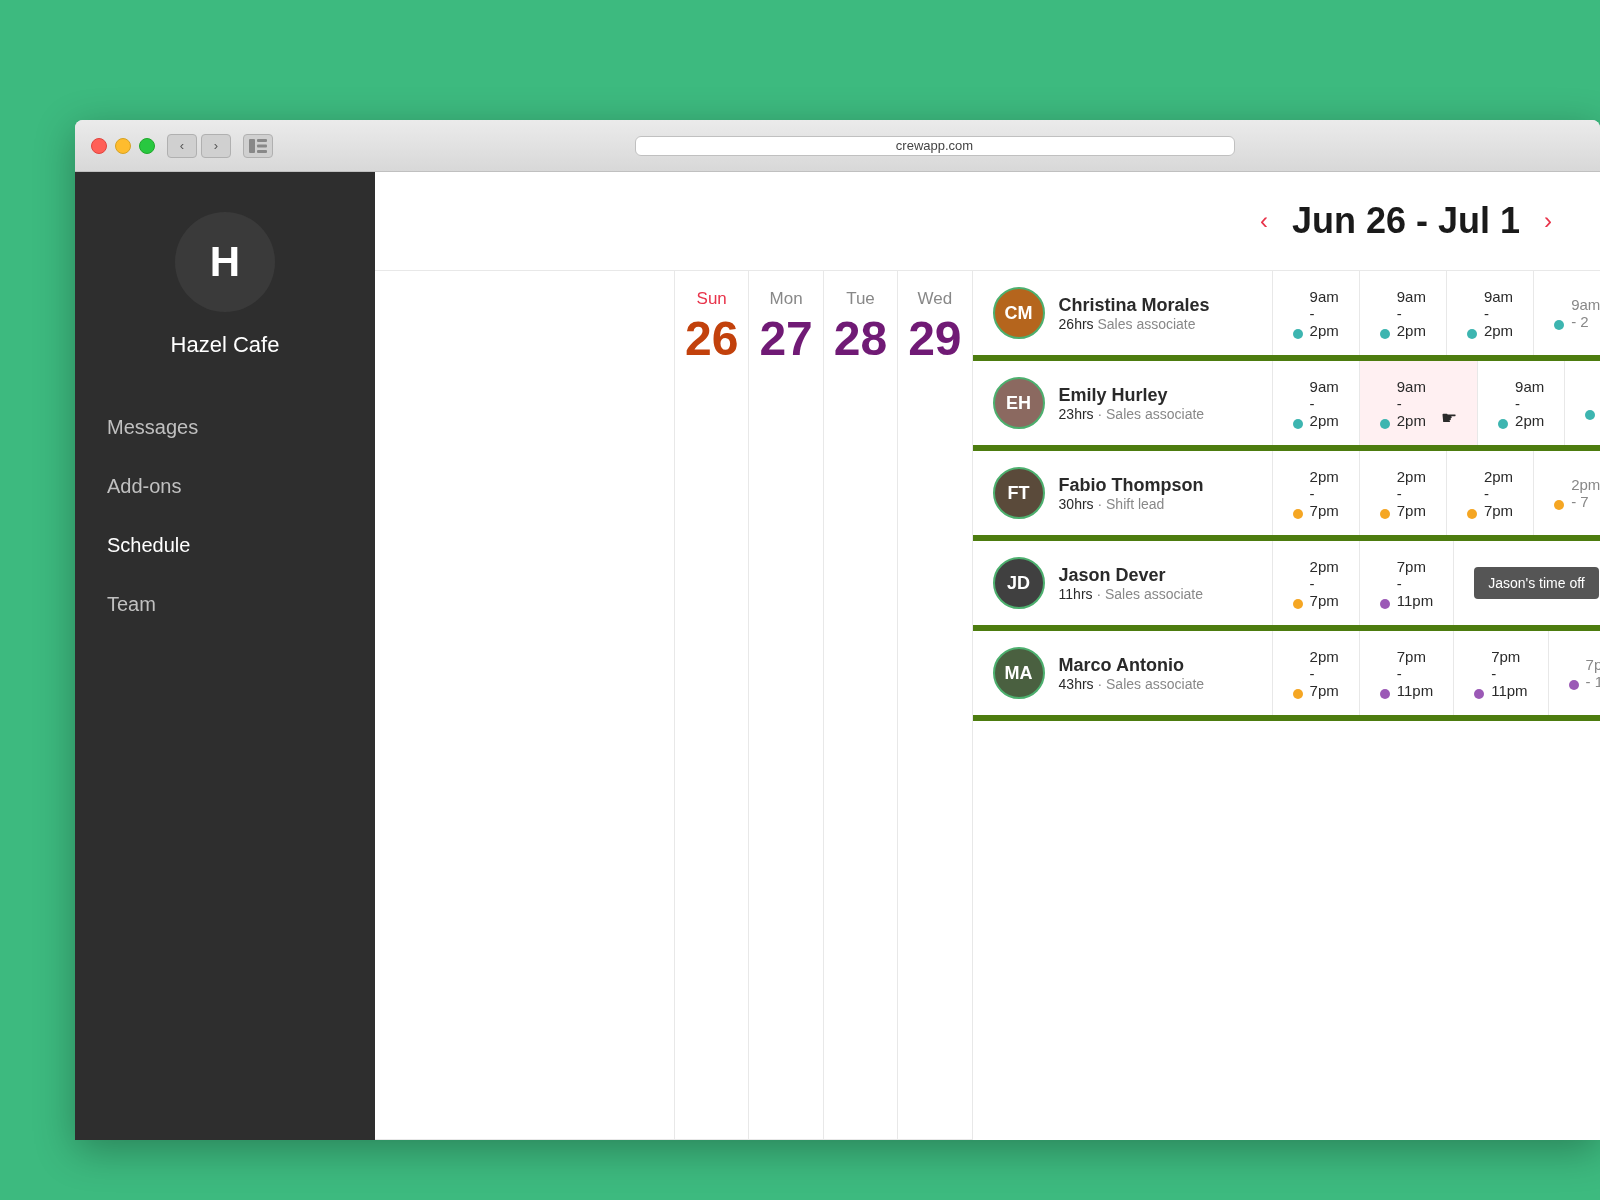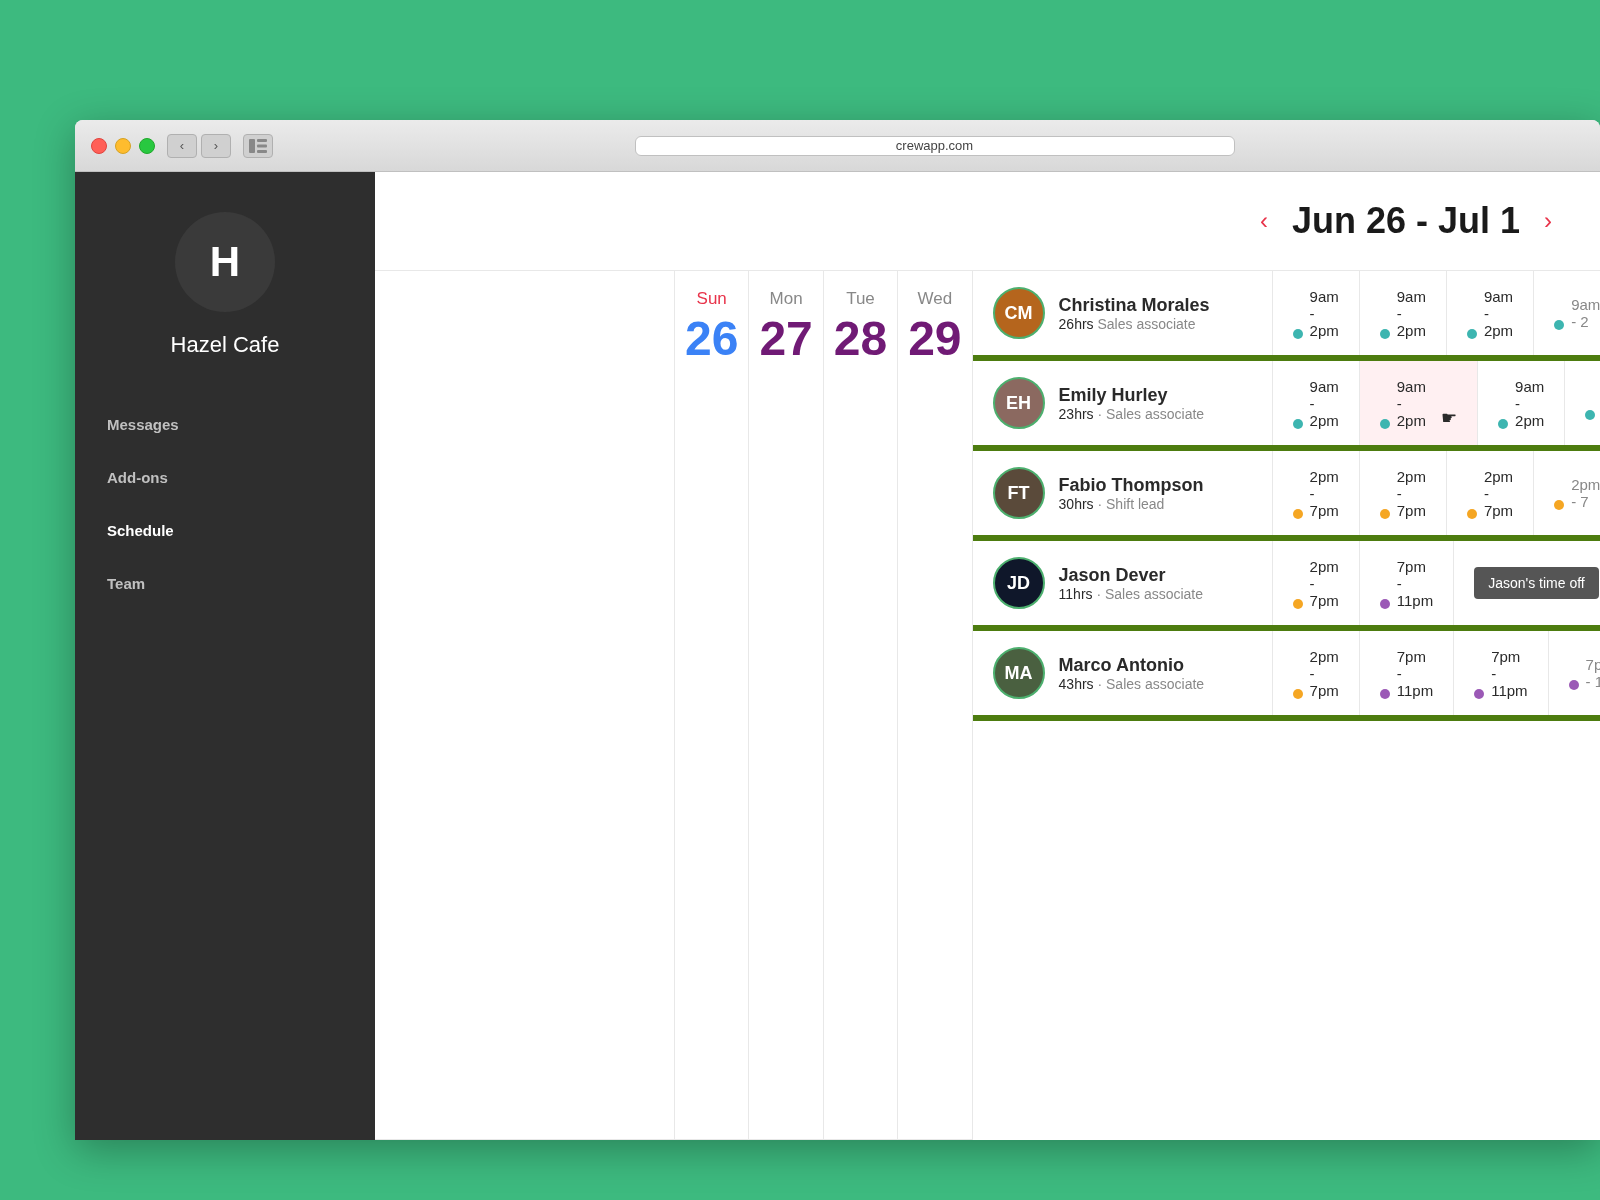--- a/index.html
+++ b/index.html
@@ -140,22 +140,22 @@
 
     .nav-menu {
       width: 100%;
       display: flex;
       flex-direction: column;
     }
 
     .nav-item {
       padding: 18px 32px;
       color: #c0c0c0;
-      font-size: 15px;
-      font-weight: 700;
+      font-size: 20px;
+      font-weight: 400;
       cursor: pointer;
       transition: background 0.1s;
     }
     .nav-item.active { color: white; }
 
     
     .main-content {
       flex: 1;
       background: white;
       display: flex;
@@ -221,21 +221,21 @@
     }
     .day-name.today { color: #e8334a; }
 
     .day-num {
       font-size: 48px;
       font-weight: 700;
       color: #701a75;
       display: block;
       line-height: 1.1;
     }
-    .day-num.today { color: #3b82f6; }
+    .day-num.today { color: #c2410c; }
 
     
     .employee-rows {
       flex: 1;
       overflow-y: auto;
     }
 
     .employee-row {
       display: grid;
       grid-template-columns: 300px 1fr 1fr 1fr 1fr;
@@ -512,21 +512,21 @@
             <div class="cal-cell">
               <div class="shift-badge">
                 <div class="shift-dot dot-orange"></div>
                 <span class="overflow-text">2pm - 7</span>
               </div>
             </div>
           </div>
 
           <div class="employee-row">
             <div class="employee-info">
-              <div class="emp-avatar" style="background:#0f172a;">JD</div>
+              <div class="emp-avatar" style="background:#404040;">JD</div>
               <div class="emp-details">
                 <span class="emp-name">Jason Dever</span>
                 <span class="emp-meta">
                   <span class="hours">11hrs</span>
                   <span> · Sales associate</span>
                 </span>
               </div>
             </div>
             <div class="cal-cell">
               <div class="shift-badge">

